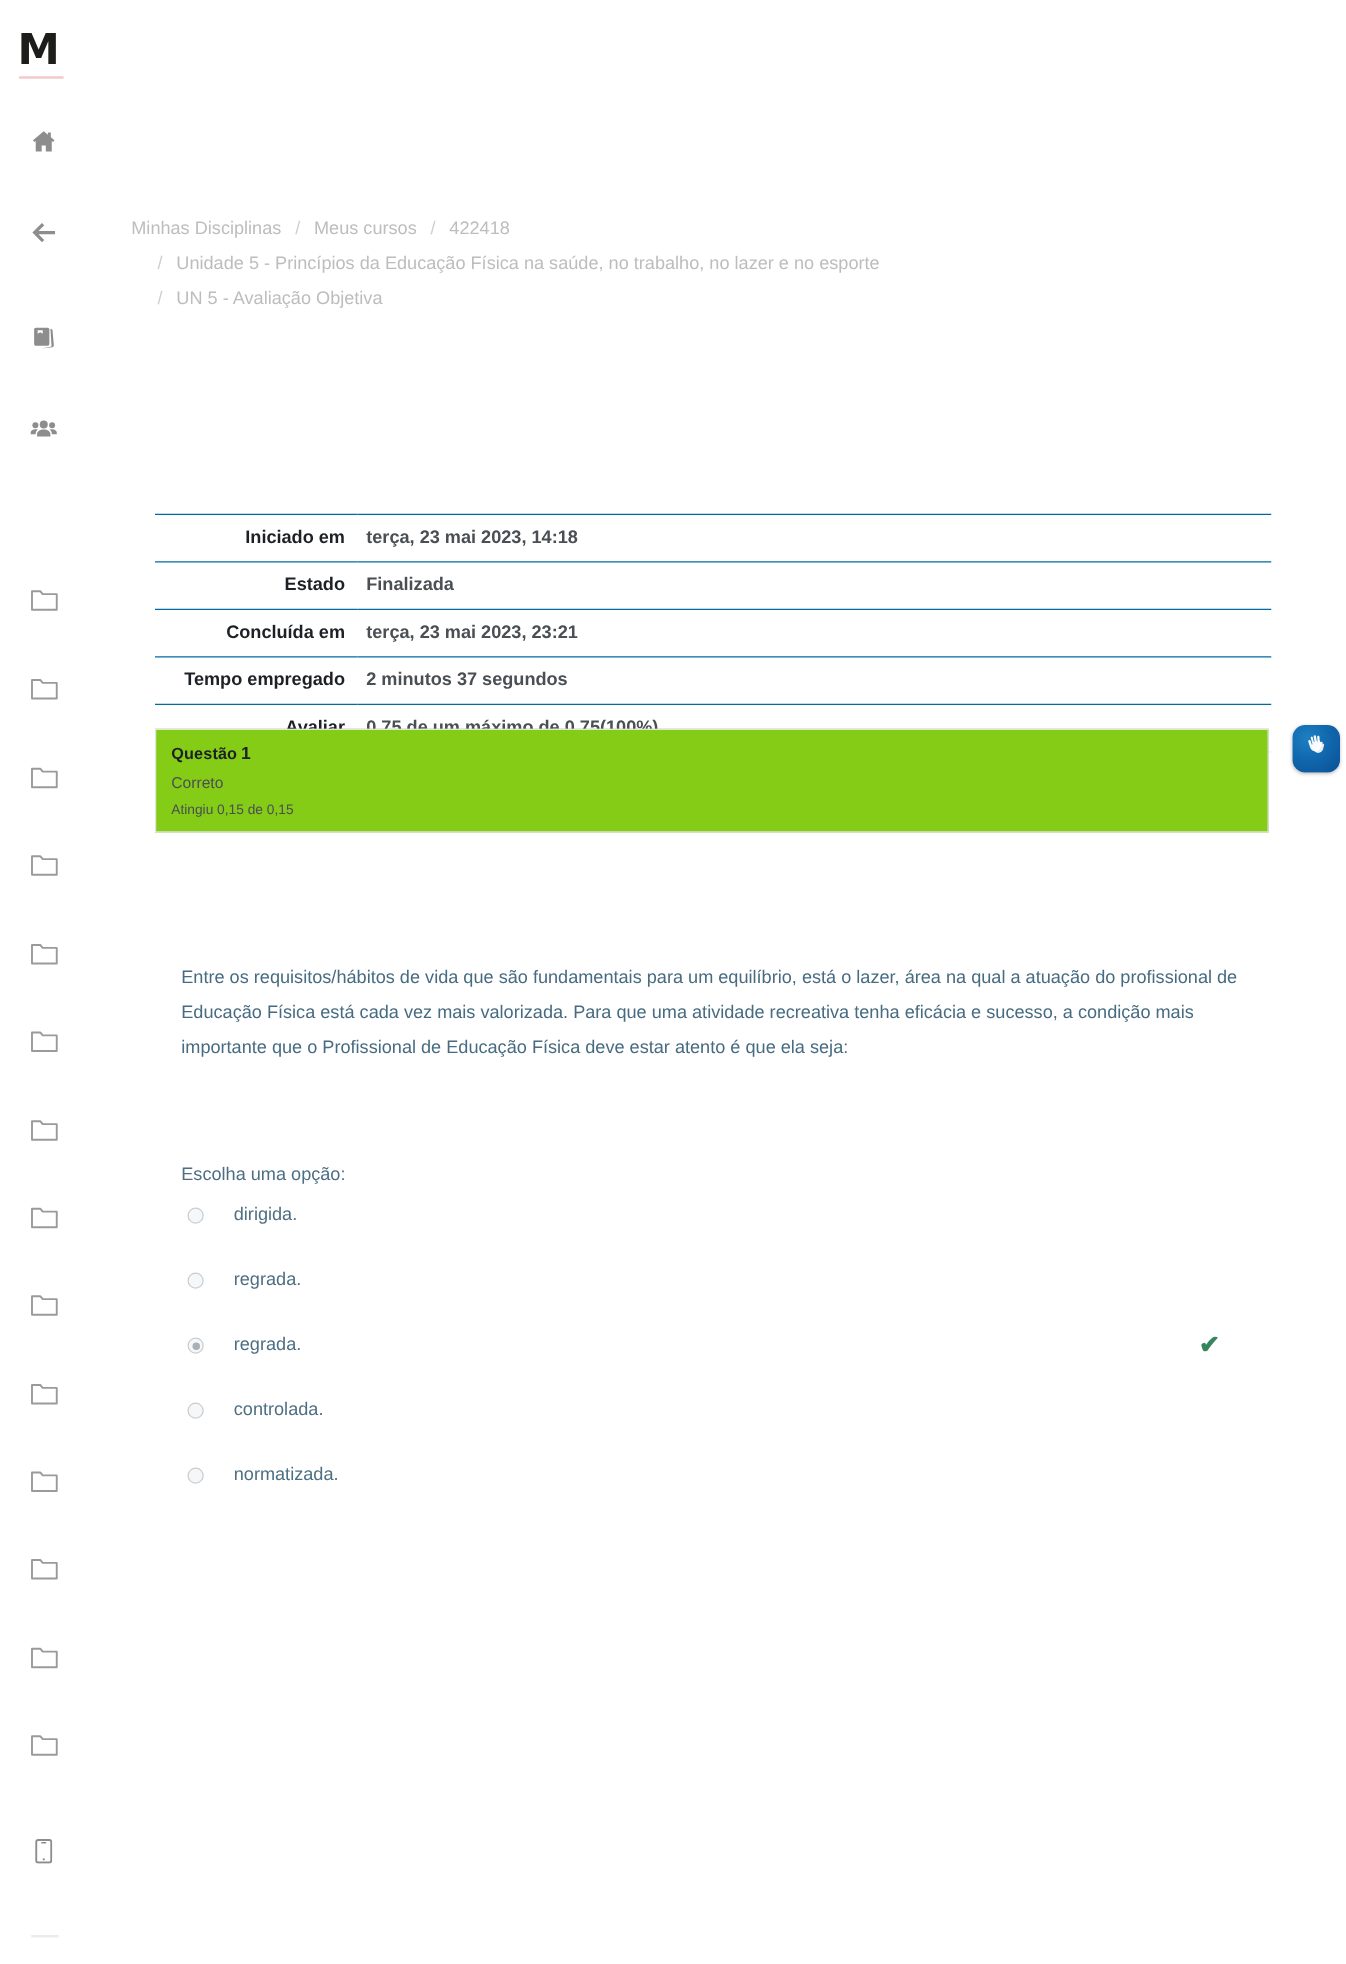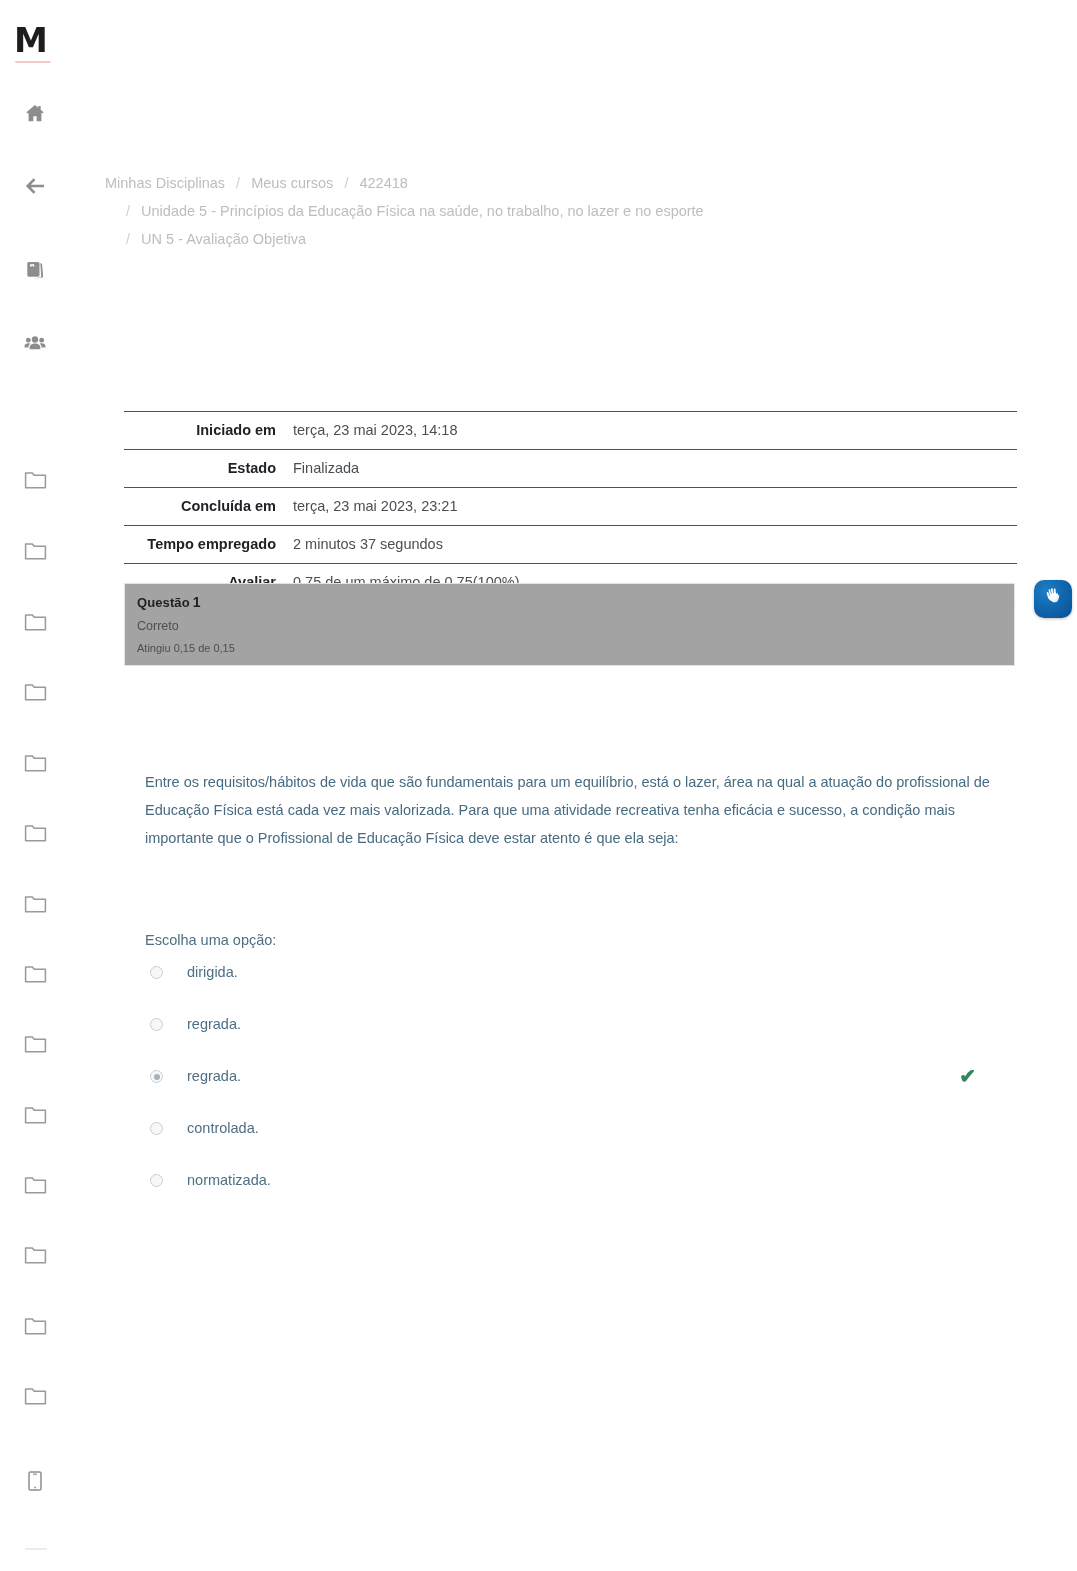--- a/index.html
+++ b/index.html
@@ -142,32 +142,32 @@
     width: 152px;
     line-height: 25px;
     font-size: 14.5px;
   }
   .summary-table td {
     text-align: left;
     vertical-align: top;
     color: #4a4f54;
     padding: 6px 0 6px 7px;
     line-height: 25px;
-    font-weight: 400;
+    font-weight: 700;
   }
 
   
   .question-box {
     position: absolute;
     left: 55px;
     top: 583px;
     width: 891px;
     height: 83px;
     border: 1px solid #e0e2e4;
-    background: #a3a3a3;
+    background: #84cc16;
     box-sizing: border-box;
     padding: 10px 14px 0 12px;
   }
   .question-box .q-title {
     font-size: 13px;
     font-weight: bold;
     color: #1d2125;
     letter-spacing: 0.1px;
     margin: 0 0 9px 0;
   }

